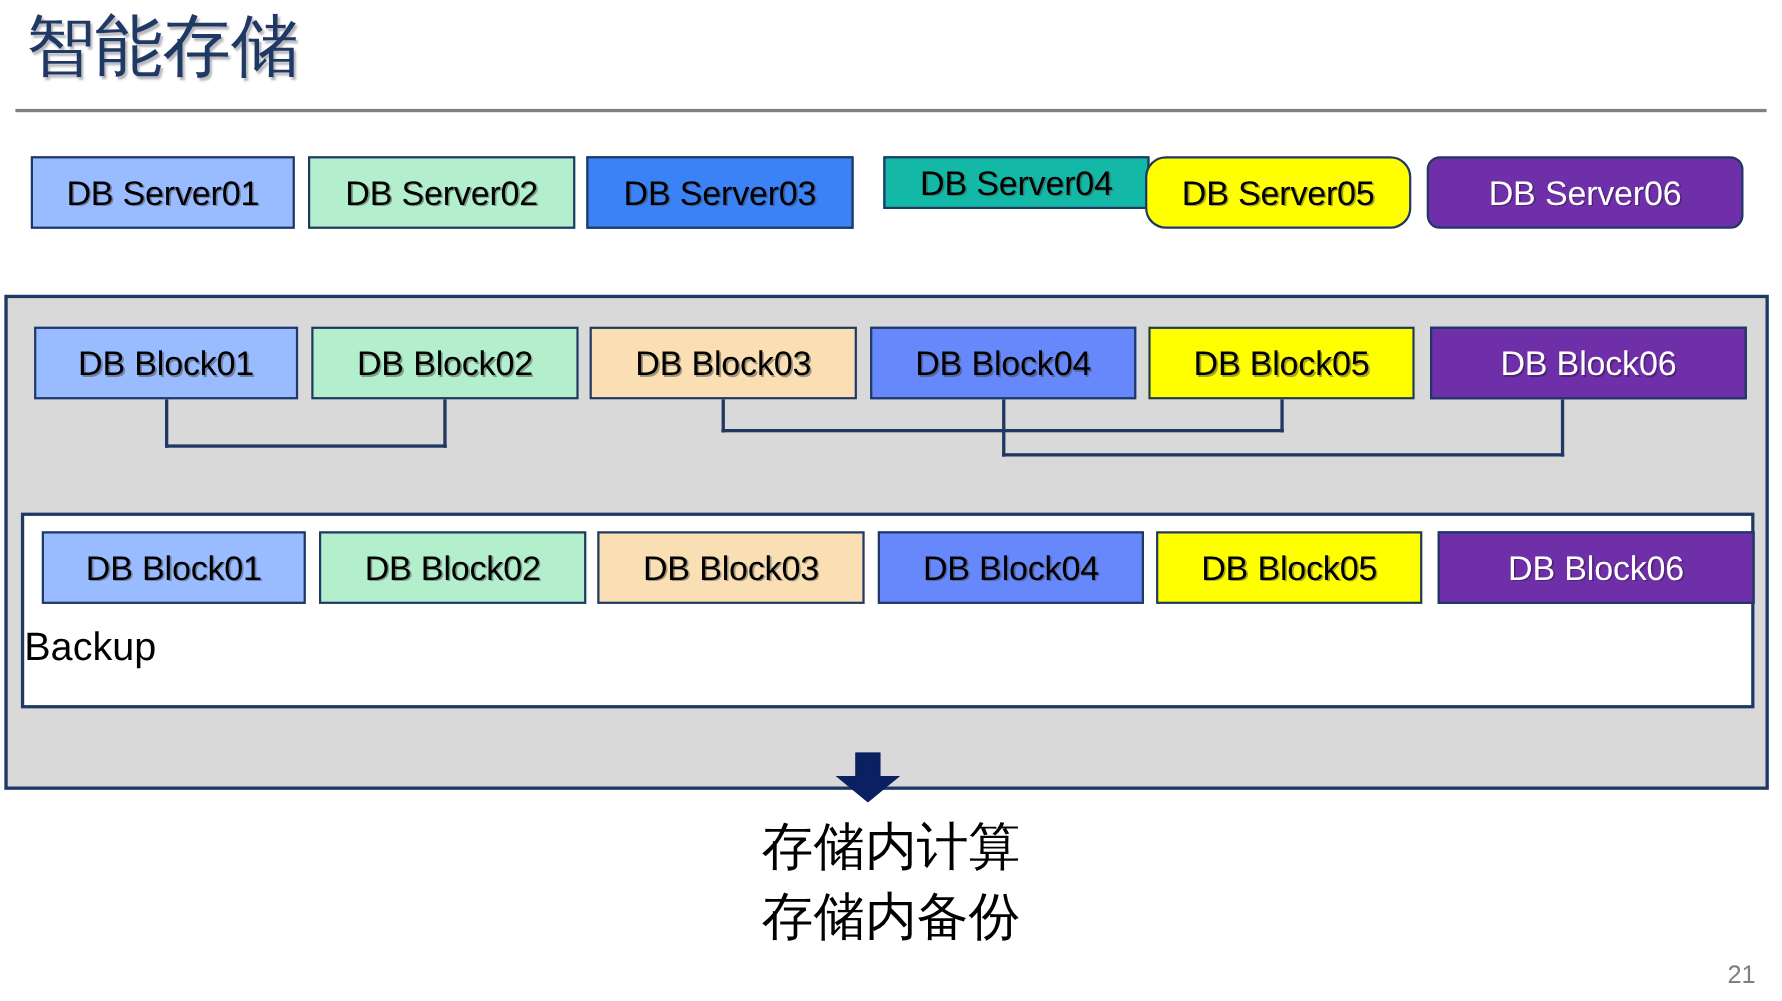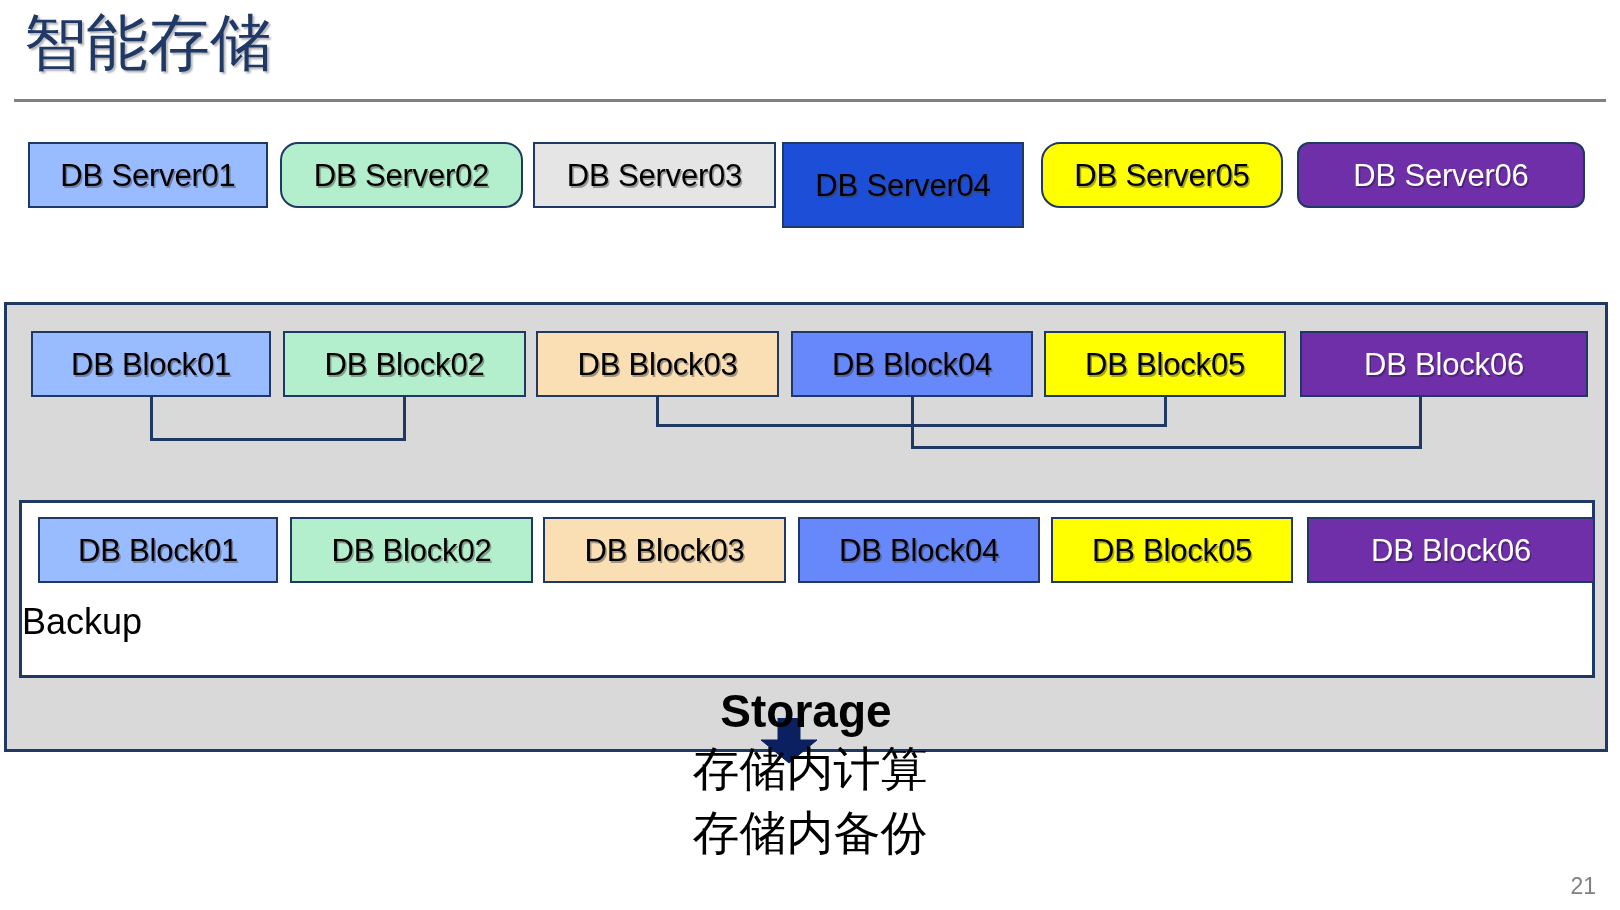--- a/index.html
+++ b/index.html
@@ -142,38 +142,38 @@
 </head>
 <body>
 
 <div id="slide-title">智能存储</div>
 <div id="title-rule" style="background: rgb(128, 128, 128);"></div>
 
 <div id="server-row">
   <div class="box dark-text-shadow" style="left: 28px; top: 142px; width: 240px; height: 66px; background: rgb(153, 187, 255); color: rgb(0, 0, 0); border-color: rgb(31, 56, 100);">
     <span>DB Server01</span>
   </div>
-  <div class="box dark-text-shadow" style="left: 280px; top: 142px; width: 243px; height: 66px; background: rgb(179, 239, 204); color: rgb(0, 0, 0); border-color: rgb(31, 56, 100); border-radius: 18px;">
+  <div class="box dark-text-shadow" style="left: 280px; top: 142px; width: 243px; height: 66px; background: rgb(179, 239, 204); color: rgb(0, 0, 0); border-color: rgb(31, 56, 100);">
     <span>DB Server02</span>
   </div>
-  <div class="box dark-text-shadow" style="left: 533px; top: 142px; width: 243px; height: 66px; background: #e5e5e5; color: rgb(0, 0, 0); border-color: rgb(31, 56, 100);">
+  <div class="box dark-text-shadow" style="left: 533px; top: 142px; width: 243px; height: 66px; background: #3b82f6; color: rgb(0, 0, 0); border-color: rgb(31, 56, 100);">
     <span>DB Server03</span>
   </div>
-  <div class="box dark-text-shadow" style="left: 782px; top: 142px; width: 242px; height: 86px; background: #1d4ed8; color: rgb(0, 0, 0); border-color: rgb(31, 56, 100);">
+  <div class="box dark-text-shadow" style="left: 803px; top: 142px; width: 242px; height: 48px; background: #14b8a6; color: rgb(0, 0, 0); border-color: rgb(31, 56, 100);">
     <span>DB Server04</span>
   </div>
   <div class="box dark-text-shadow" style="left: 1041px; top: 142px; width: 242px; height: 66px; background: rgb(255, 255, 0); color: rgb(0, 0, 0); border-color: rgb(31, 56, 100); border-radius: 19px;">
     <span>DB Server05</span>
   </div>
   <div class="box light-text" style="left: 1297px; top: 142px; width: 288px; height: 66px; background: rgb(110, 47, 168); color: rgb(255, 255, 255); border-color: rgb(31, 56, 100); border-radius: 12px;">
     <span>DB Server06</span>
   </div>
 </div>
 
-<div id="storage-container" style="background: rgb(217, 217, 217); border-color: rgb(31, 56, 100); margin-top: 34px;">
+<div id="storage-container" style="background: rgb(217, 217, 217); border-color: rgb(31, 56, 100);">
 
   <div class="box dark-text-shadow" style="left: 24px; top: 26px; width: 240px; height: 66px; background: rgb(153, 187, 255); color: rgb(0, 0, 0); border-color: rgb(31, 56, 100);">
     <span>DB Block01</span>
   </div>
   <div class="box dark-text-shadow" style="left: 276px; top: 26px; width: 243px; height: 66px; background: rgb(179, 239, 204); color: rgb(0, 0, 0); border-color: rgb(31, 56, 100);">
     <span>DB Block02</span>
   </div>
   <div class="box dark-text-shadow" style="left: 529px; top: 26px; width: 243px; height: 66px; background: rgb(249, 223, 179); color: rgb(0, 0, 0); border-color: rgb(31, 56, 100);">
     <span>DB Block03</span>
   </div>
@@ -221,19 +221,18 @@
     <div class="box dark-text-shadow" style="left: 1029px; top: 14px; width: 242px; height: 66px; background: rgb(255, 255, 0); color: rgb(0, 0, 0); border-color: rgb(31, 56, 100);">
       <span>DB Block05</span>
     </div>
     <div class="box light-text" style="left: 1285px; top: 14px; width: 288px; height: 66px; background: rgb(110, 47, 168); color: rgb(255, 255, 255); border-color: rgb(31, 56, 100);">
       <span>DB Block06</span>
     </div>
 
     <div id="backup-label">Backup</div>
   </div>
 
-  <div id="storage-label">Storage</div>
 </div>
 
 <div class="caption" id="caption-1">存储内计算</div>
 <div class="caption" id="caption-2">存储内备份</div>
 
 <div id="page-number">21</div>
 
 </body></html>

